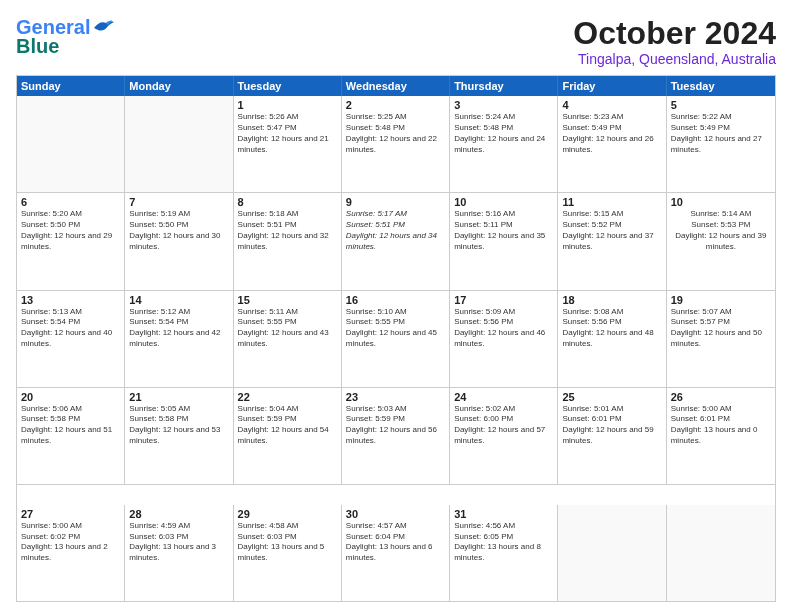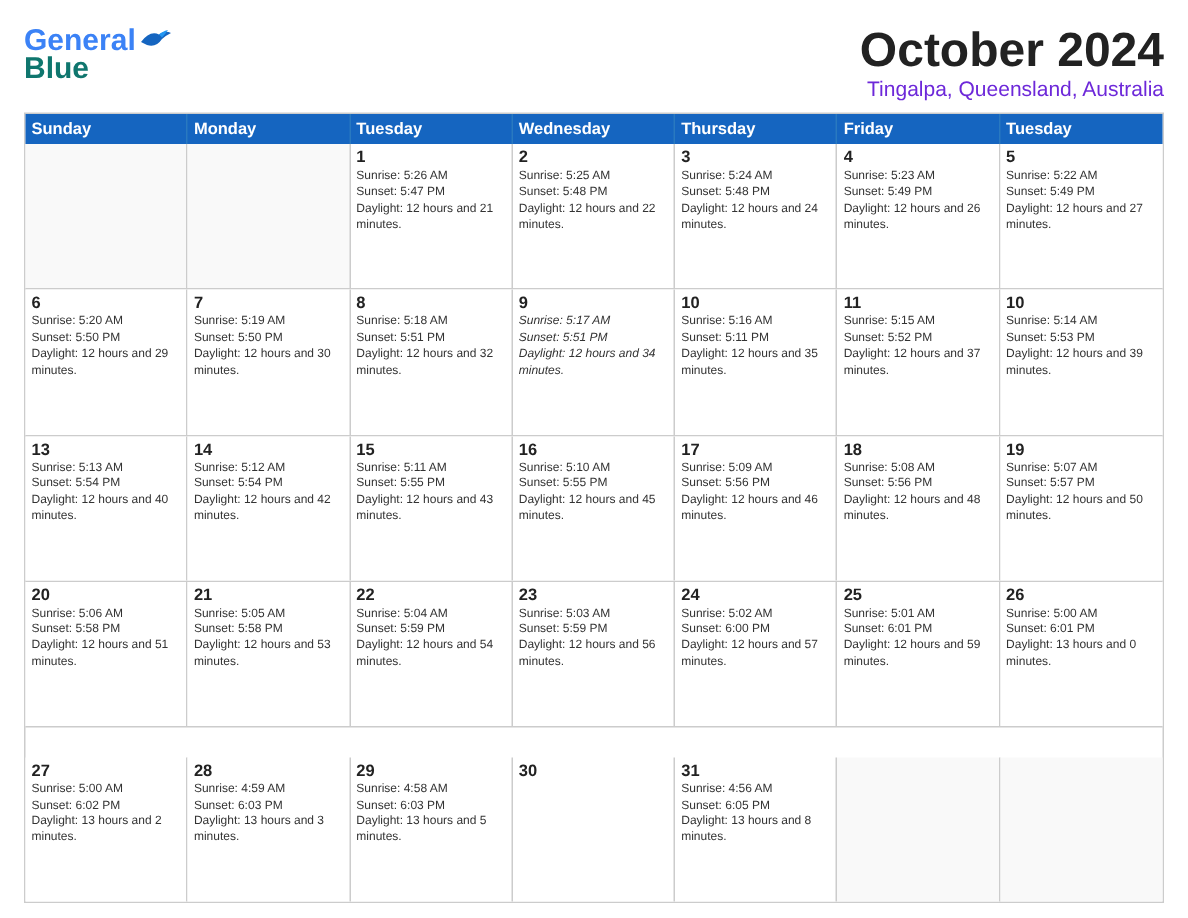--- a/index.html
+++ b/index.html
@@ -195,21 +195,21 @@
 Daylight: 12 hours and 35 minutes.</div>
           </div>
           <div class="cal-cell">
             <span class="day-num">11</span>
             <div class="cell-text" style="white-space: pre-line;">Sunrise: 5:15 AM
 Sunset: 5:52 PM
 Daylight: 12 hours and 37 minutes.</div>
           </div>
           <div class="cal-cell">
             <span class="day-num">10</span>
-            <div class="cell-text" style="white-space: pre-line;">Sunrise: 5:14 AM
+            <div class="cell-text" style="white-space: pre-line; text-align: center;">Sunrise: 5:14 AM
 Sunset: 5:53 PM
 Daylight: 12 hours and 39 minutes.</div>
           </div>
         </div>
         <div class="cal-row">
           <div class="cal-cell">
             <span class="day-num">13</span>
             <div class="cell-text" style="white-space: pre-line;">Sunrise: 5:13 AM
 Sunset: 5:54 PM
 Daylight: 12 hours and 40 minutes.</div>
@@ -309,20 +309,23 @@
 Daylight: 13 hours and 3 minutes.</div>
           </div>
           <div class="cal-cell">
             <span class="day-num">29</span>
             <div class="cell-text" style="white-space: pre-line;">Sunrise: 4:58 AM
 Sunset: 6:03 PM
 Daylight: 13 hours and 5 minutes.</div>
           </div>
           <div class="cal-cell">
             <span class="day-num">30</span>
+            <div class="cell-text" style="white-space: pre-line;">Sunrise: 4:57 AM
+Sunset: 6:04 PM
+Daylight: 13 hours and 6 minutes.</div>
           </div>
           <div class="cal-cell">
             <span class="day-num">31</span>
             <div class="cell-text" style="white-space: pre-line;">Sunrise: 4:56 AM
 Sunset: 6:05 PM
 Daylight: 13 hours and 8 minutes.</div>
           </div>
           <div class="cal-cell empty"></div>
           <div class="cal-cell empty"></div>
         </div>

